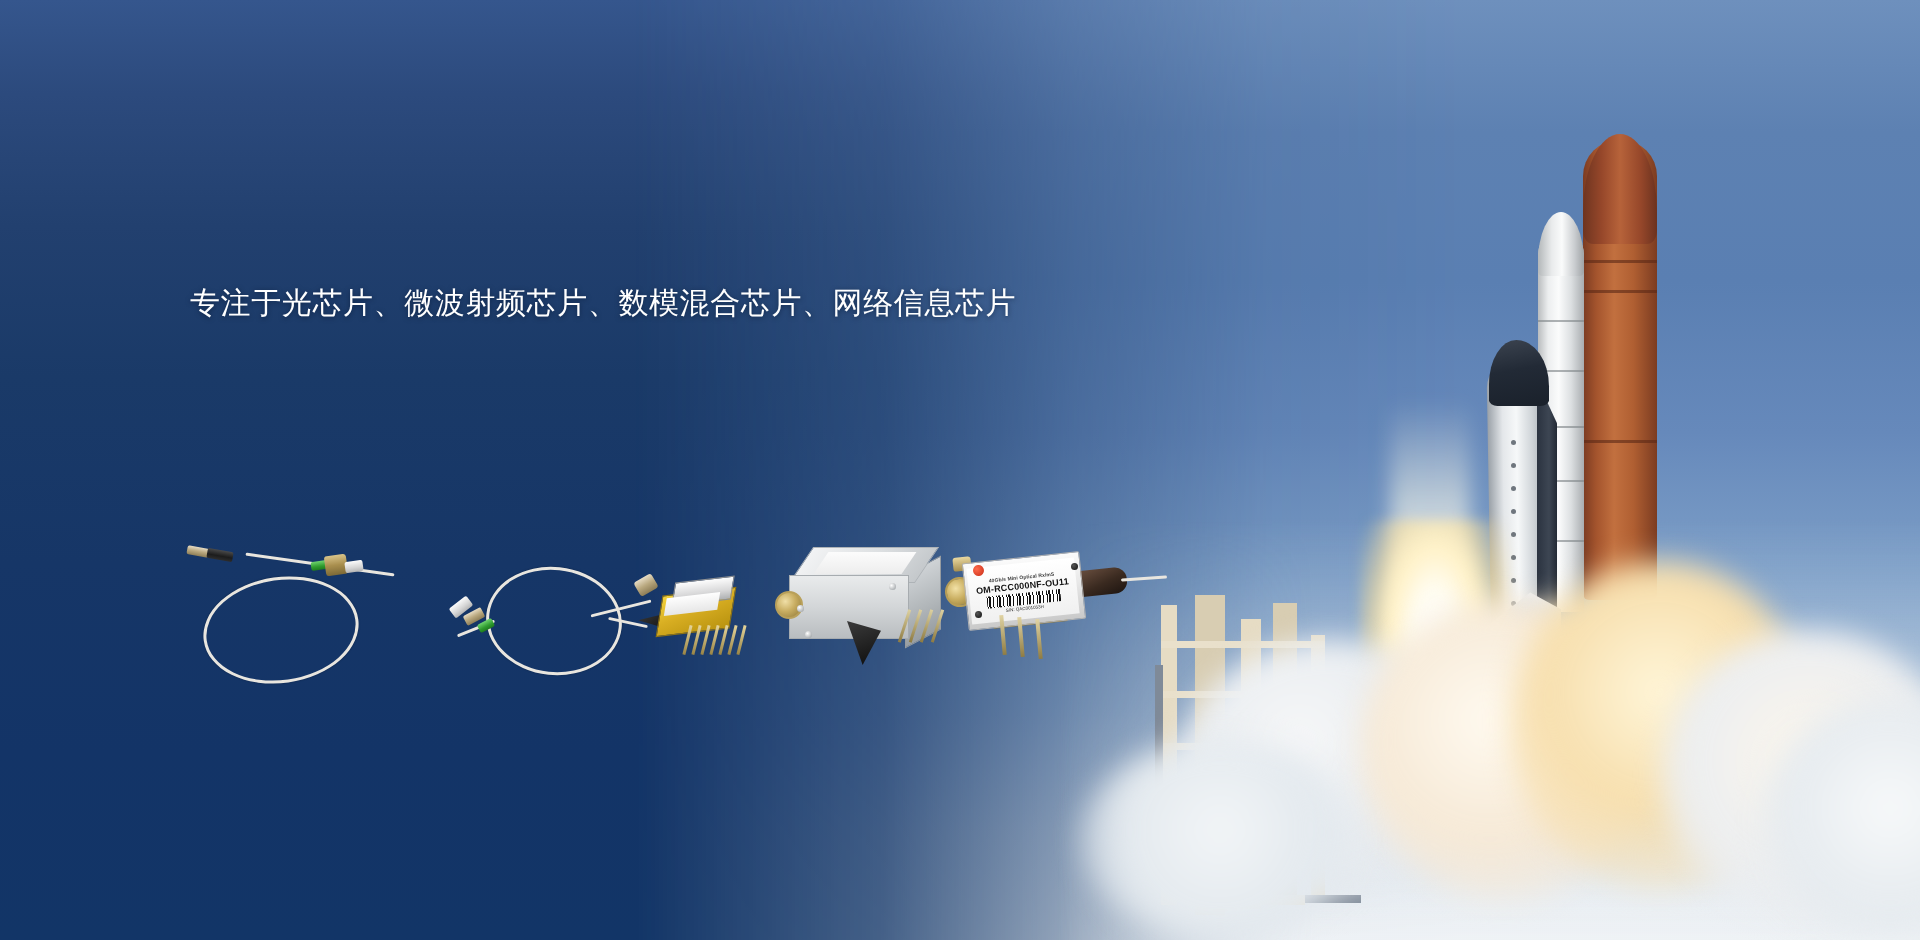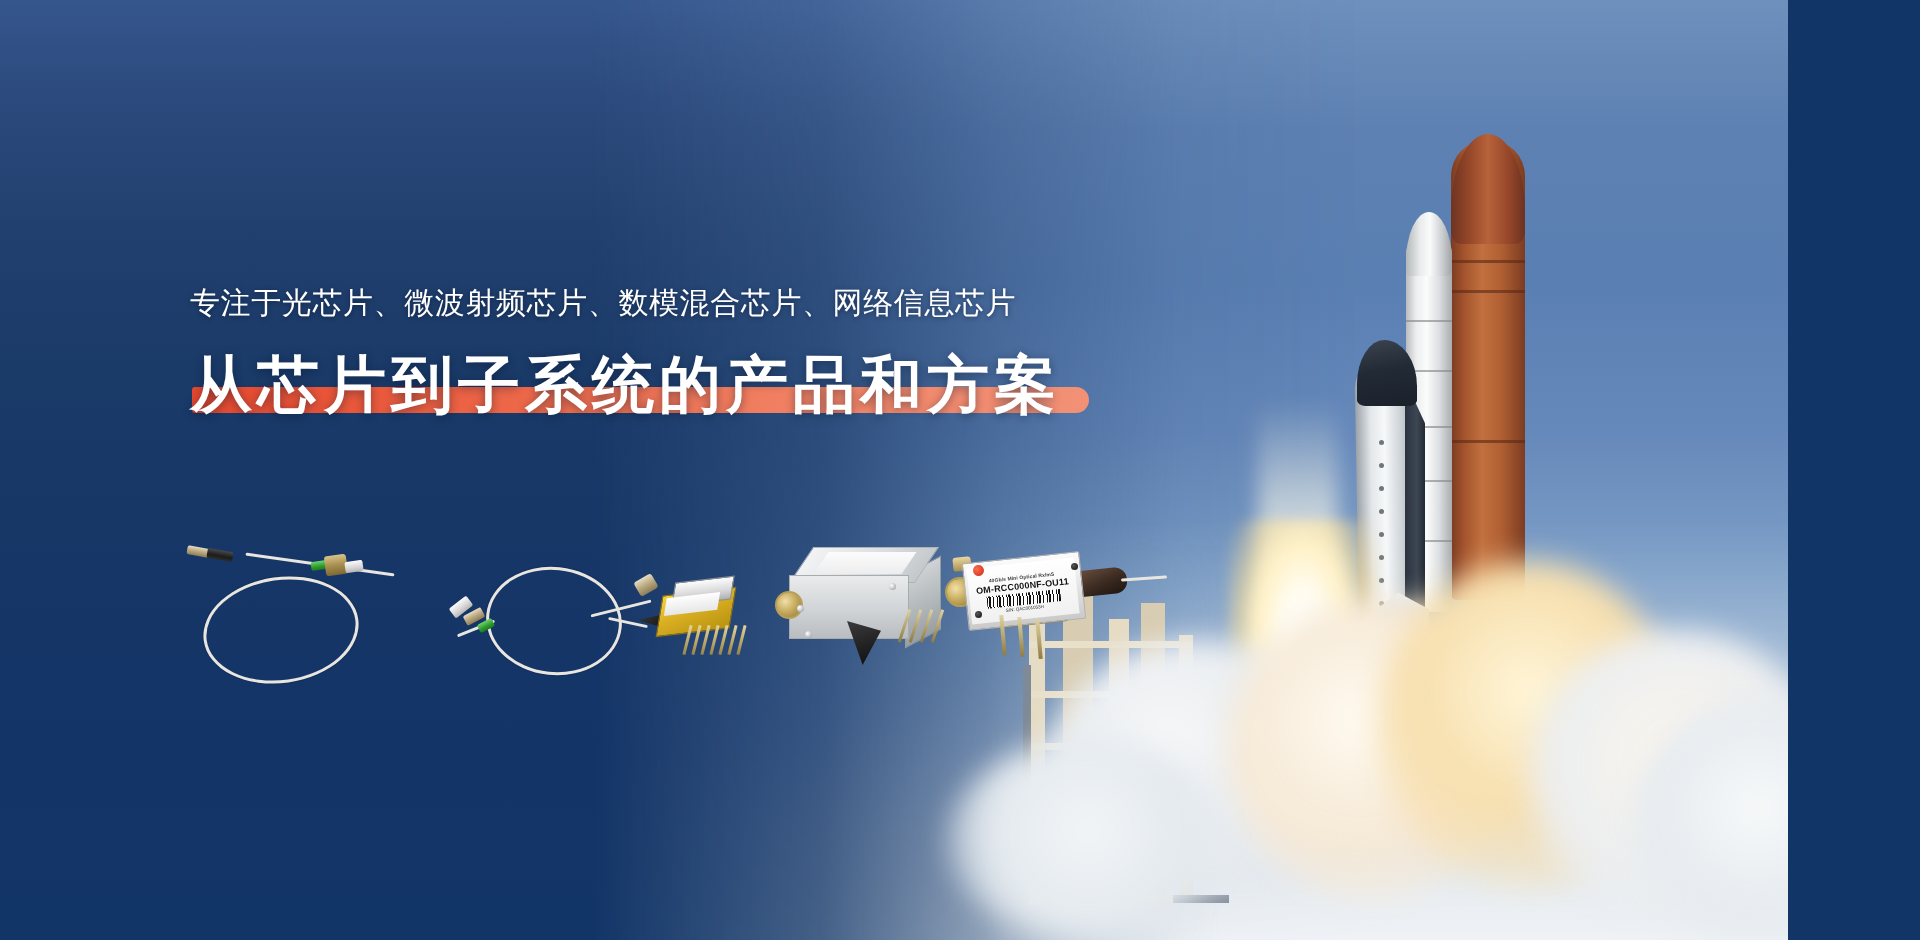--- a/index.html
+++ b/index.html
@@ -1,21 +1,21 @@
 <!DOCTYPE html>
 <html><head>
 <meta charset="utf-8">
 <style>
   html,body{margin:0;padding:0;}
   body{
     width:1920px;height:940px;overflow:hidden;
     background:#123567;
     font-family:"Liberation Sans","DejaVu Sans",sans-serif;
   }
-  .stage{position:relative;width:1760px;height:940px;overflow:hidden;padding-left:28px;}
+  .stage{position:relative;width:1920px;height:940px;overflow:hidden;}
 
   
   .bg-navy{
     position:absolute;inset:0;
     background:
       linear-gradient(180deg,#35568d 0%,#2c4a7d 10%,#22406f 24%,#1a3a68 40%,#163667 60%,#133467 80%,#123567 100%);
   }
   .bg-sky{
     position:absolute;inset:0;
     background:
@@ -324,24 +324,20 @@
     <div class="smoke s1"></div>
     <div class="smoke s2"></div>
     <div class="smoke s3"></div>
     <div class="smoke s4"></div>
     <div class="smoke s5"></div>
     <div class="smoke s6"></div>
   </div>
 
   <div class="copy">
     <div class="sub">专注于光芯片、微波射频芯片、数模混合芯片、网络信息芯片</div>
-    <div class="headline-wrap">
-      <div class="hl-bar"></div>
-      <div class="headline">从芯片到子系统的产品和方案</div>
-    </div>
   </div>
 
   <div class="products">
 
     <div class="prod fiber1">
       <div class="fiber-loop f1-loop"></div>
       <div class="f1-lead"></div>
       <div class="conn c-metal" style="left:2px;top:12px;width:22px;height:9px;transform:rotate(10deg);"></div>
       <div class="conn c-black" style="left:22px;top:15px;width:26px;height:10px;transform:rotate(10deg);"></div>
       <div class="conn c-green" style="left:126px;top:26px;width:16px;height:9px;transform:rotate(-8deg);"></div>

